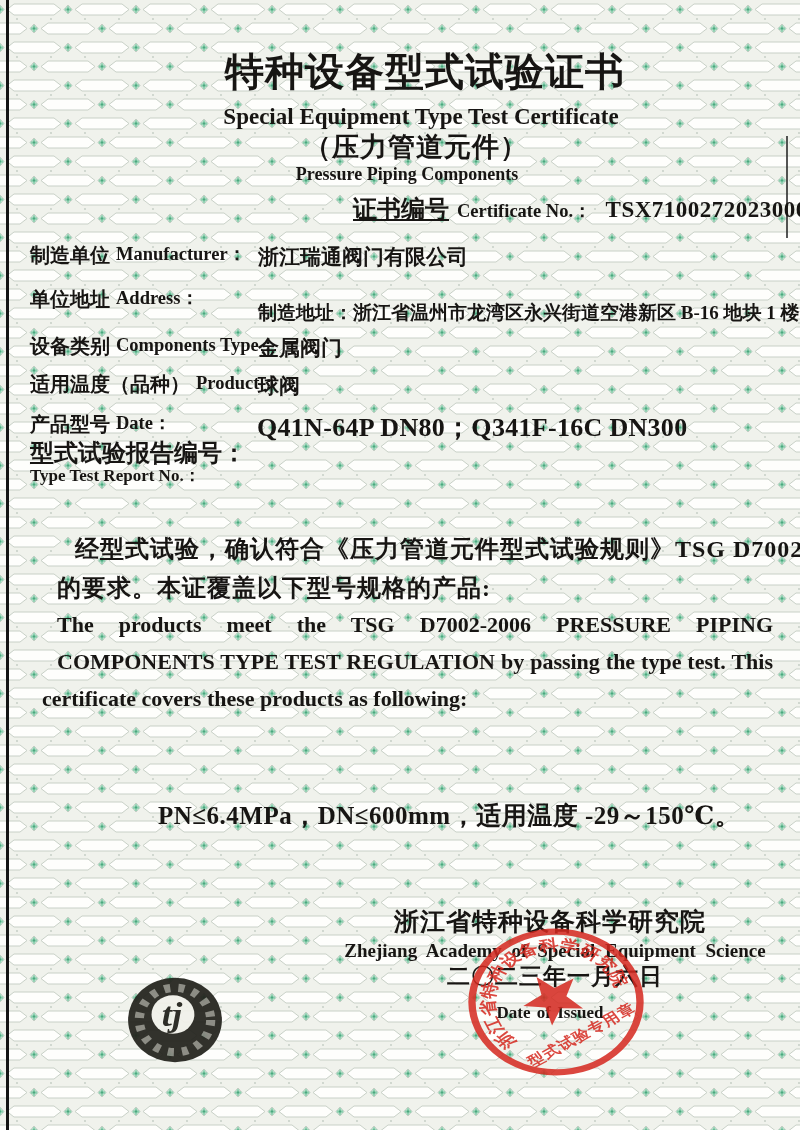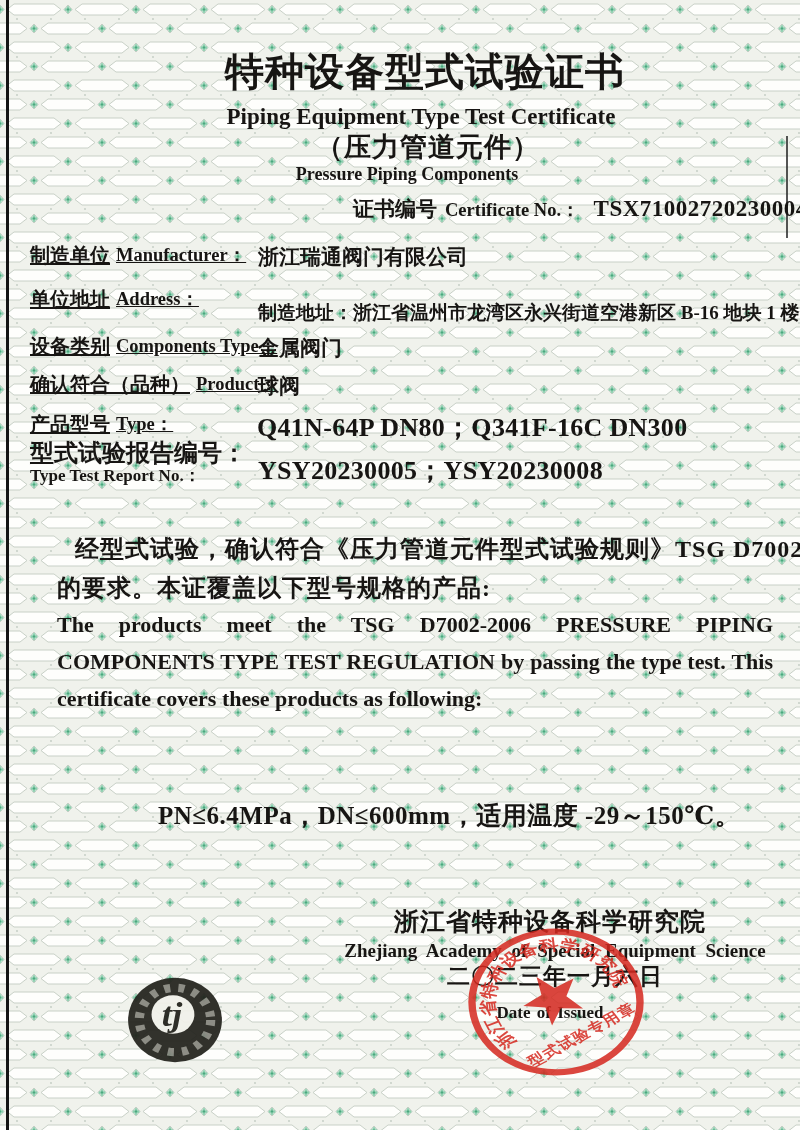--- a/index.html
+++ b/index.html
@@ -6,27 +6,27 @@
   body{width:800px;height:1130px;position:relative;overflow:hidden;
        font-family:"Liberation Serif","DejaVu Serif",serif;color:#171513;}
   .page{position:absolute;inset:0;width:800px;height:1130px;border-radius:13px;}
   .bg{position:absolute;left:0;top:0;z-index:0;}
   .abs{position:absolute;z-index:2;line-height:1.05;white-space:nowrap;}
   .ctr{text-align:center;}
   .edge-left{position:absolute;left:6px;top:0;width:3px;height:1130px;background:#141414;z-index:1;}
   .edge-right{position:absolute;left:786px;top:136px;width:2px;height:102px;background:#2b2b2b;opacity:.8;z-index:1;}
   .title-cn{left:75px;top:52px;width:700px;font-size:39px;font-weight:bold;letter-spacing:1px;}
   .title-en{left:71px;top:105px;width:700px;font-size:23px;font-weight:bold;}
-  .paren-cn{left:78px;top:133px;width:700px;font-size:27px;font-weight:bold;letter-spacing:1px;}
+  .paren-cn{left:66px;top:133px;width:700px;font-size:27px;font-weight:bold;letter-spacing:1px;}
   .paren-en{left:57px;top:165px;width:700px;font-size:18px;font-weight:bold;}
   .certno{left:353px;top:197px;display:flex;align-items:baseline;}
-  .certno .lcn{font-size:21px;font-weight:bold;}
+  .certno .lcn{font-size:24px;font-weight:bold;text-decoration:underline;}
   .certno .len{font-size:18.5px;font-weight:bold;margin-left:8px;}
   .certno .val{font-size:23px;font-weight:bold;margin-left:14px;letter-spacing:.5px;}
-  .flabel{display:flex;align-items:center;text-decoration:underline;}
+  .flabel{display:flex;align-items:flex-start;}
   .flabel .lcn{font-size:20px;font-weight:bold;}
   .flabel .len{font-size:18.5px;font-weight:bold;margin-left:6px;}
   .fval{font-size:21px;font-weight:bold;}
   .fval-lat{font-size:26px;font-weight:bold;letter-spacing:.3px;}
   .addr{font-size:19px;font-weight:bold;}
   .body-cn{font-size:24px;font-weight:bold;letter-spacing:1px;}
   .body-en{font-size:22px;font-weight:bold;width:716px;}
   .just{text-align:justify;text-align-last:justify;}
   .spec{left:158px;top:803px;font-size:25px;font-weight:bold;letter-spacing:.5px;}
   .issuer-cn{left:200px;top:909px;width:700px;font-size:25px;font-weight:bold;letter-spacing:1px;}
@@ -75,21 +75,21 @@
           <circle cx="51" cy="19" r="0.9" fill="#c2ccc2"></circle>
       </pattern>
     </defs>
     <rect width="800" height="1130" fill="url(#sec)"></rect>
   </svg>
 
   <div class="edge-left"></div>
   <div class="edge-right"></div>
 
   <div class="abs ctr title-cn">特种设备型式试验证书</div>
-  <div class="abs ctr title-en">Piping Equipment Type Test Certificate</div>
+  <div class="abs ctr title-en">Special Equipment Type Test Certificate</div>
   <div class="abs ctr paren-cn">（压力管道元件）</div>
   <div class="abs ctr paren-en">Pressure Piping Components</div>
 
   <div class="abs certno">
     <span class="lcn">证书编号</span>
     <span class="len">Certificate No.：</span>
     <span class="val">TSX71002720230004</span>
   </div>
 
   <div class="abs flabel" style="left:30px;top:245px">
@@ -104,40 +104,39 @@
   </div>
   <div class="abs addr" style="left:258px;top:303px">制造地址：浙江省温州市龙湾区永兴街道空港新区 B-16 地块 1 楼 1 车间</div>
 
   <div class="abs flabel" style="left:30px;top:336px">
     <span class="lcn">设备类别</span>
     <span class="len">Components Type：</span>
   </div>
   <div class="abs fval" style="left:258px;top:337px">金属阀门</div>
 
   <div class="abs flabel" style="left:30px;top:374px">
-    <span class="lcn">确认符合（品种）</span>
+    <span class="lcn">适用温度（品种）</span>
     <span class="len">Product：</span>
   </div>
   <div class="abs fval" style="left:258px;top:375px">球阀</div>
 
   <div class="abs flabel" style="left:30px;top:414px">
     <span class="lcn">产品型号</span>
-    <span class="len">Type：</span>
+    <span class="len">Date：</span>
   </div>
   <div class="abs fval-lat" style="left:257px;top:414px">Q41N-64P DN80；Q341F-16C DN300</div>
 
   <div class="abs" style="left:30px;top:441px;font-size:24px;font-weight:bold">型式试验报告编号：</div>
   <div class="abs" style="left:30px;top:467px;font-size:17px;font-weight:bold">Type Test Report No.：</div>
-  <div class="abs fval-lat" style="left:258px;top:457px">YSY20230005；YSY20230008</div>
 
   <div class="abs body-cn" style="left:75px;top:537px">经型式试验，确认符合《压力管道元件型式试验规则》TSG D7002-2006</div>
   <div class="abs body-cn" style="left:57px;top:576px">的要求。本证覆盖以下型号规格的产品:</div>
   <div class="abs body-en just" style="left:57px;top:613px">The products meet the TSG D7002-2006 PRESSURE PIPING</div>
   <div class="abs body-en just" style="left:57px;top:650px">COMPONENTS TYPE TEST REGULATION by passing the type test. This</div>
-  <div class="abs body-en" style="left:57px;top:687px">certificate covers these products as following:</div>
+  <div class="abs body-en" style="left:42px;top:687px">certificate covers these products as following:</div>
 
   <div class="abs spec">PN≤6.4MPa，DN≤600mm，适用温度 -29～150℃。</div>
 
   <div class="abs ctr issuer-cn">浙江省特种设备科学研究院</div>
   <div class="abs ctr issuer-en">Zhejiang Academy of Special Equipment Science</div>
   <div class="abs ctr date-cn">二〇二三年一月六日</div>
   <div class="abs ctr date-en">Date of Issued</div>
 
   <svg class="seals" width="800" height="1130" aria-hidden="true">
 

